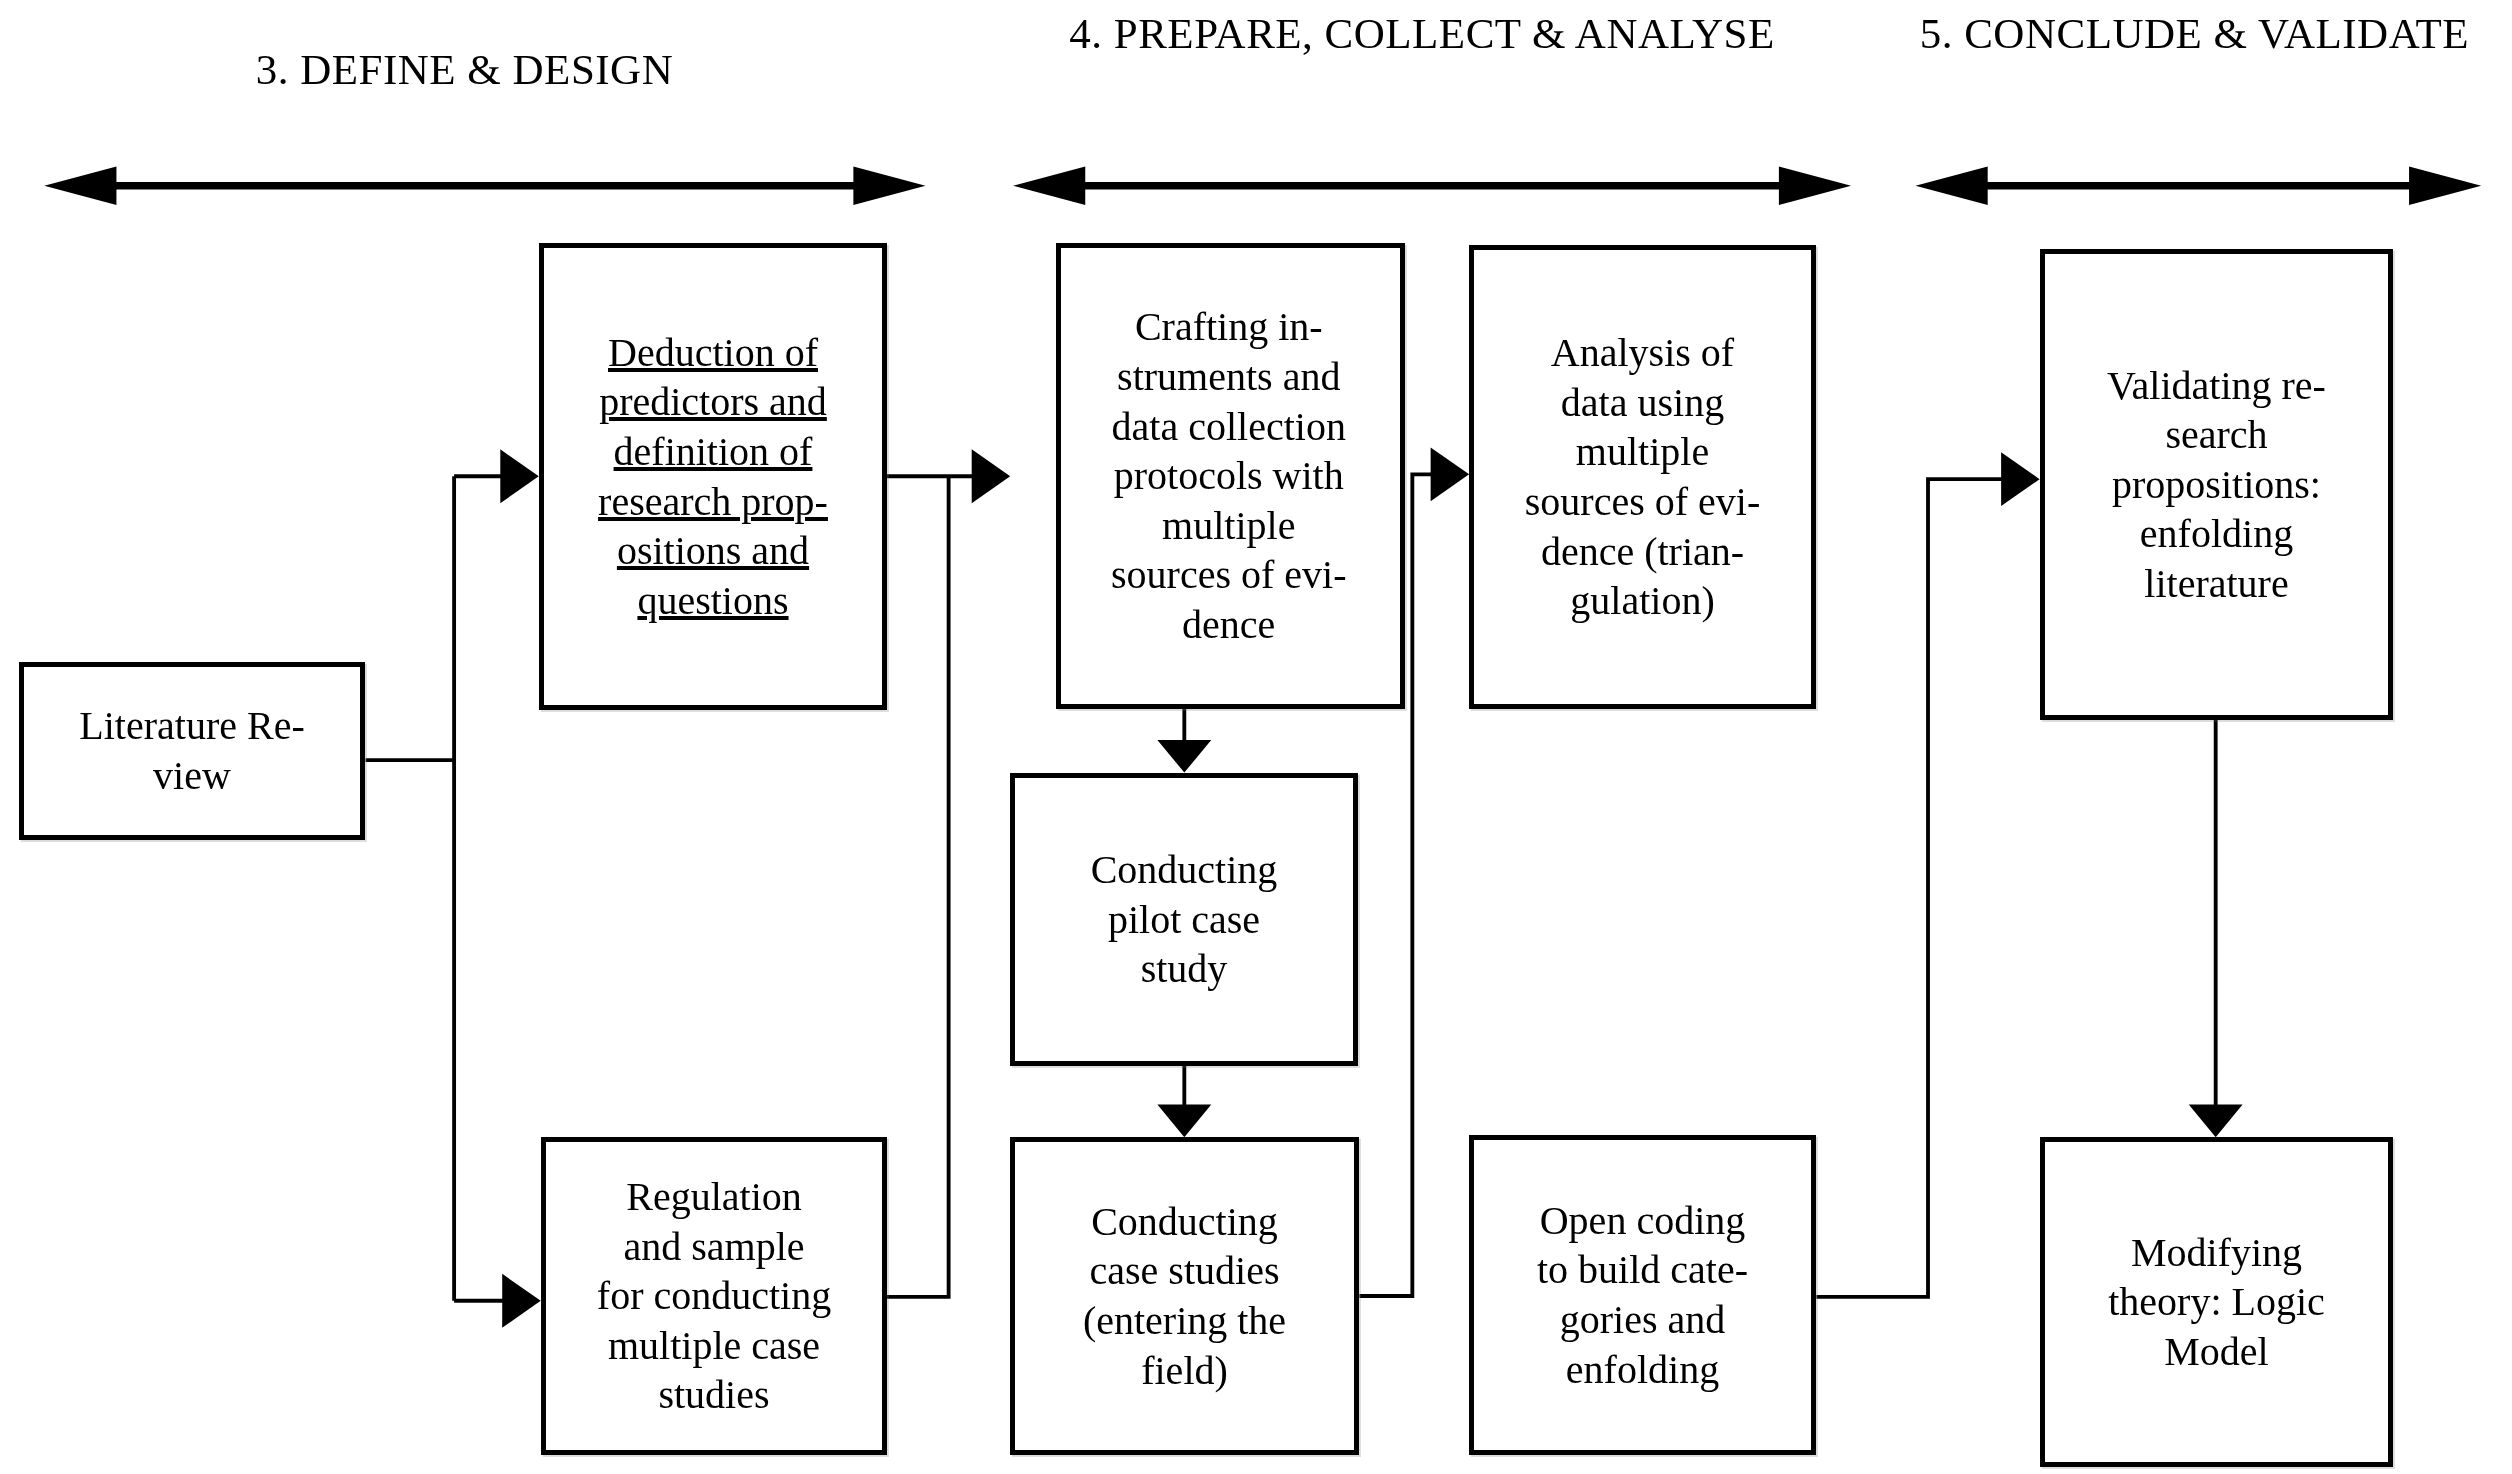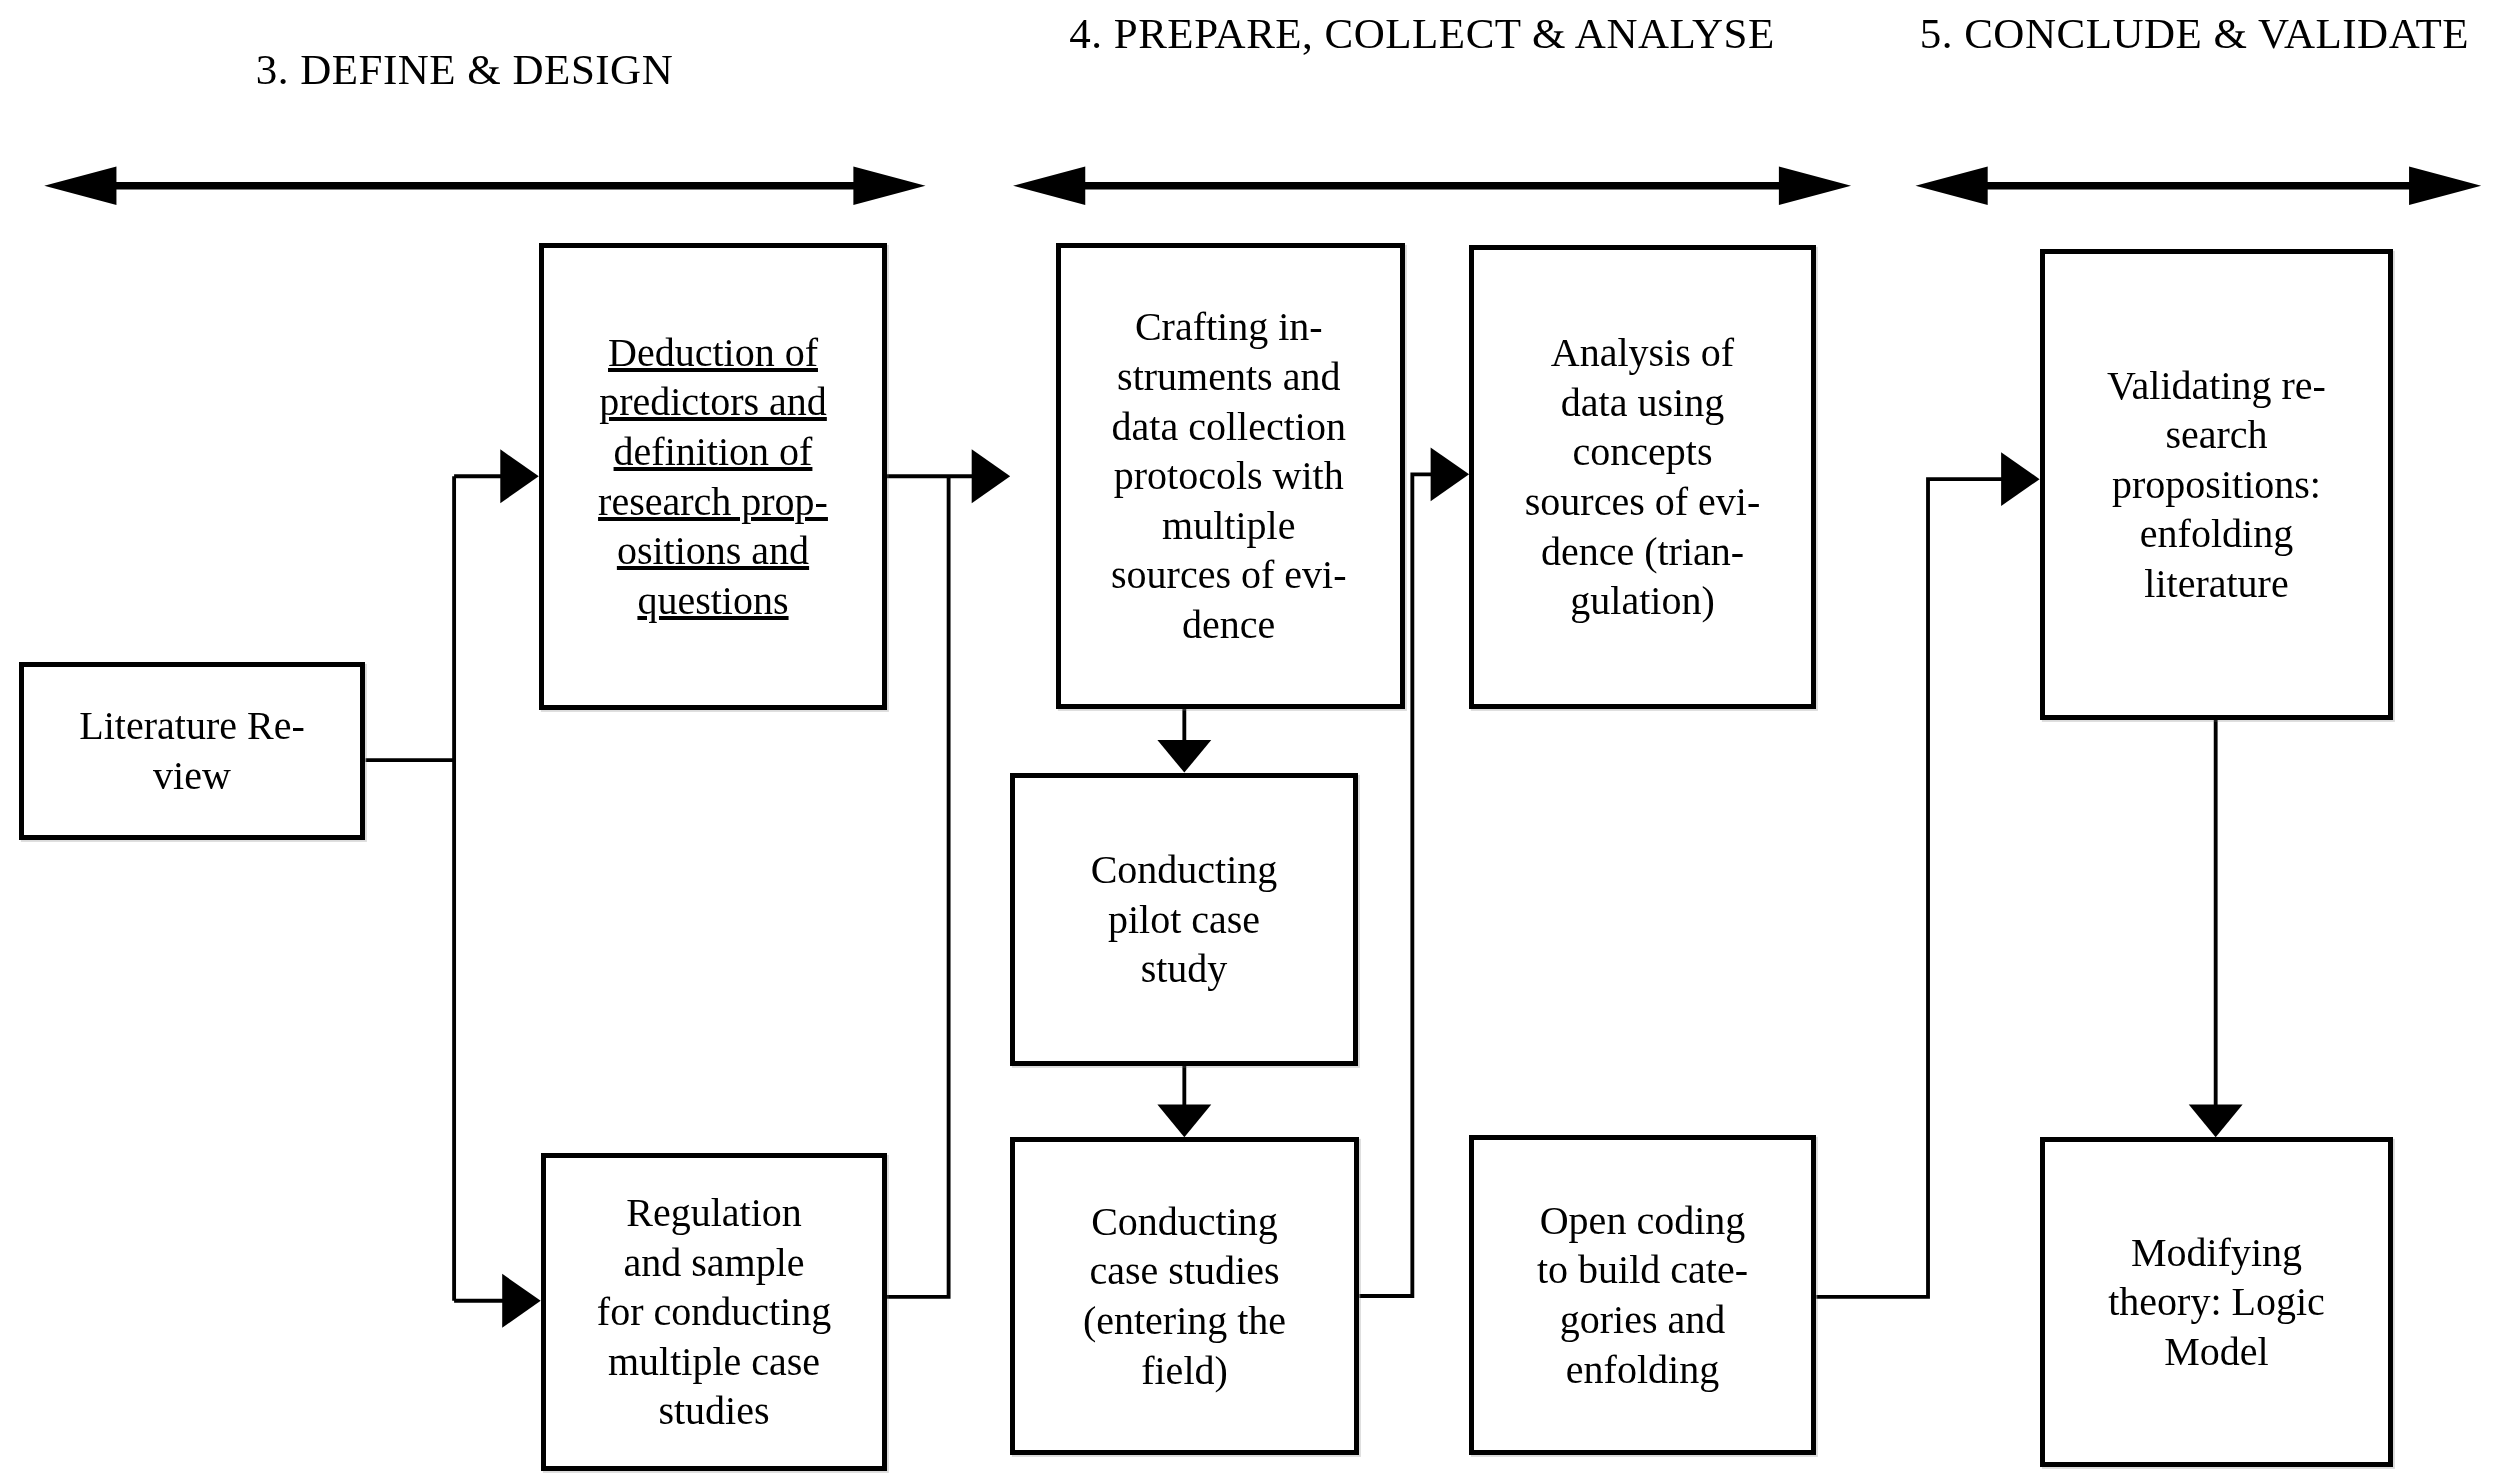--- a/index.html
+++ b/index.html
@@ -98,21 +98,21 @@
 
   <div class="box" style="left:539px;top:243px;width:348px;height:467px;text-decoration:underline;">
     <span>Deduction of
 predictors and
 definition of
 research prop-
 ositions and
 questions</span>
   </div>
 
-  <div class="box" style="left:541px;top:1137px;width:346px;height:318px;margin-top:16px;">
+  <div class="box" style="left:541px;top:1137px;width:346px;height:318px;">
     <span>Regulation
 and sample
 for conducting
 multiple case
 studies</span>
   </div>
 
   <div class="box" style="left:1056px;top:243px;width:349px;height:466px;padding-left:10px;">
     <span>Crafting in-
 struments and
@@ -132,21 +132,21 @@
   <div class="box" style="left:1010px;top:1137px;width:349px;height:318px;">
     <span>Conducting
 case studies
 (entering the
 field)</span>
   </div>
 
   <div class="box" style="left:1469px;top:245px;width:347px;height:464px;">
     <span>Analysis of
 data using
-concepts
+multiple
 sources of evi-
 dence (trian-
 gulation)</span>
   </div>
 
   <div class="box" style="left:1469px;top:1135px;width:347px;height:320px;">
     <span>Open coding
 to build cate-
 gories and
 enfolding</span>

